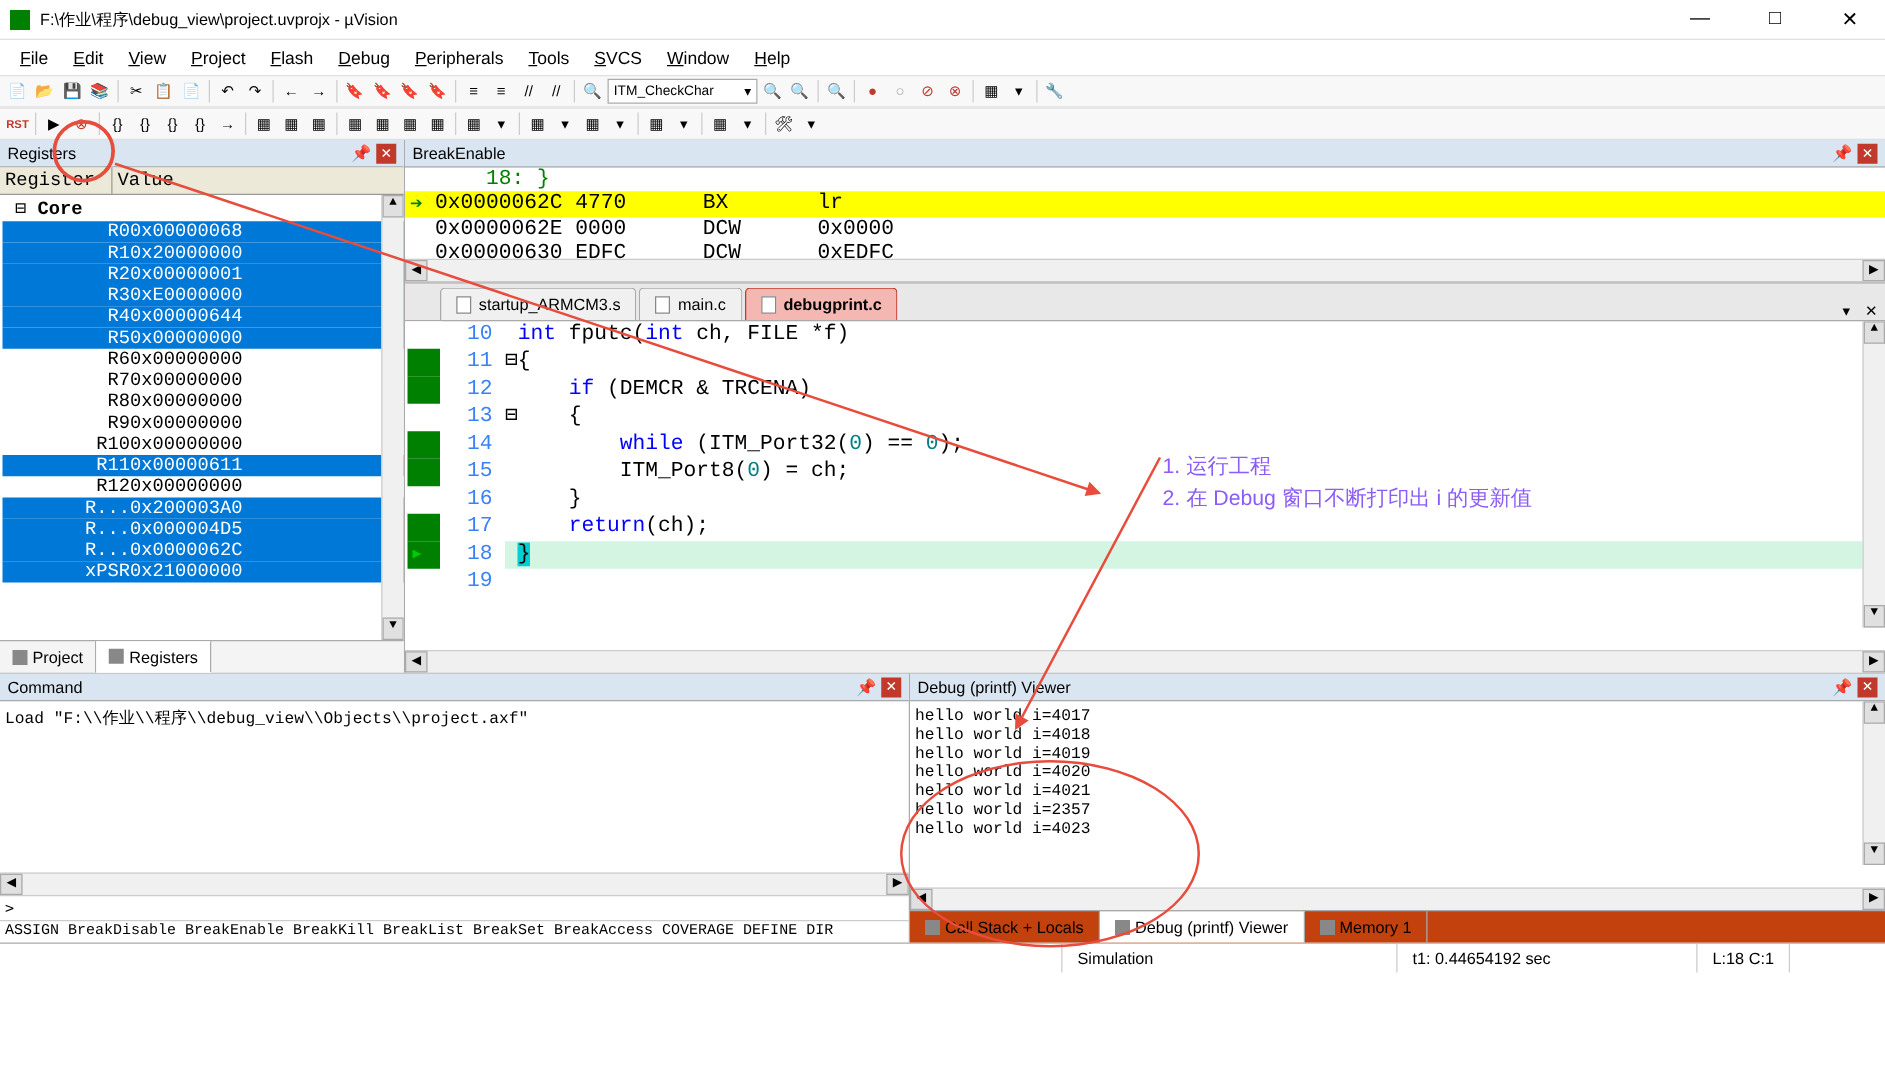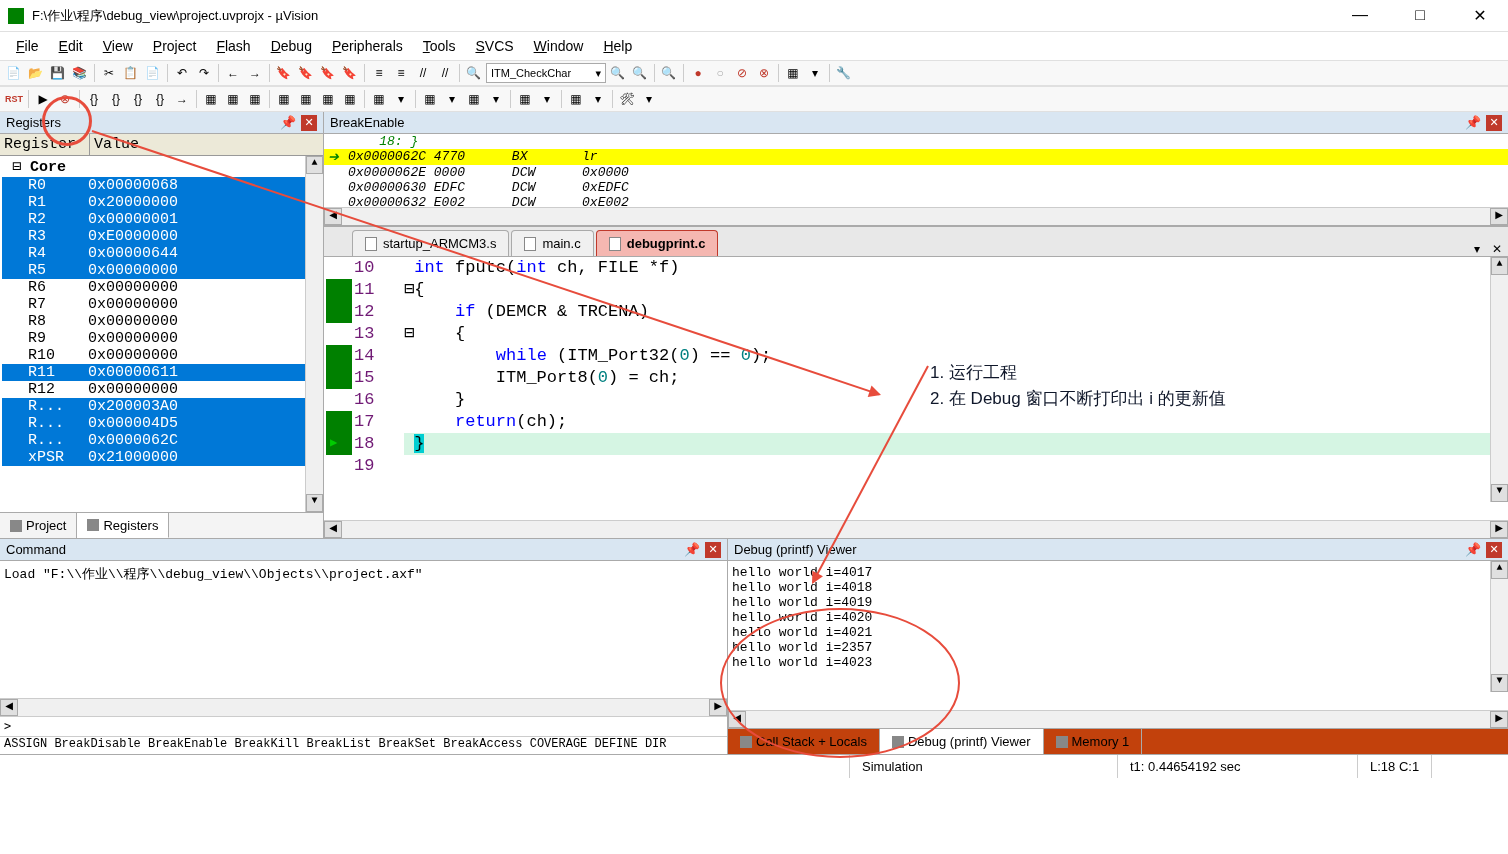--- a/index.html
+++ b/index.html
@@ -21,33 +21,33 @@
 .pane-title .spacer { flex: 1; }
 .pane-title .pin { cursor: pointer; margin-right: 4px; }
 .pane-title .closex { background: #c0392b; color: #fff; width: 16px; height: 16px; display: flex; align-items: center; justify-content: center; font-size: 11px; cursor: pointer; }
 .left { width: 324px; border-right: 1px solid #aaa; display: flex; flex-direction: column; }
 .reg-head { display: flex; background: #ece9d8; border-bottom: 1px solid #999; font-family: "Courier New", monospace; font-size: 15px; justify-content: space-between; }
 .reg-head .c1 { width: 90px; padding: 2px 4px; border-right: 1px solid #999; }
 .reg-head .c2 { flex: 1; padding: 2px 4px; }
 .reg-body { flex: 1; overflow: hidden; font-family: "Courier New", monospace; font-size: 15px; position: relative; }
 .reg-tree { padding-left: 2px; }
 .tree-node { padding: 1px 0 1px 10px; }
-.tree-leaf { display: flex; padding-left: 26px; }
+.tree-leaf { display: flex; padding-left: 42px; text-align: right; }
 .tree-leaf.sel { background: #0078d7; color: #fff; }
 .tree-leaf .rname { width: 60px; }
 .reg-scroll { position: absolute; right: 0; top: 0; bottom: 0; width: 18px; background: #f0f0f0; border-left: 1px solid #ccc; }
 .reg-scroll .up, .reg-scroll .dn { height: 18px; background: #e0e0e0; border: 1px solid #aaa; text-align: center; font-size: 10px; cursor: pointer; }
 .reg-scroll .dn { position: absolute; bottom: 0; left: 0; right: 0; }
 .tabs-bottom { display: flex; background: #f4f4f4; border-top: 1px solid #aaa; height: 26px; }
 .tabs-bottom .tab { padding: 4px 10px; border-right: 1px solid #aaa; cursor: pointer; display: flex; align-items: center; gap: 4px; font-size: 13px;}
 .tabs-bottom .tab.active { background: #fff; border-bottom: 1px solid #fff; }
 .tabs-bottom .tabicon { display:inline-block; width:12px; height:12px; background:#888;}
 .right { flex: 1; display: flex; flex-direction: column; }
 .disasm { height: 114px; border-bottom: 1px solid #aaa; display: flex; flex-direction: column; }
-.disasm-body { flex: 1; overflow: hidden; font-family: "Courier New", monospace; font-size: 13px; position: relative; font-style: italic; }
+.disasm-body { flex: 1; overflow: hidden; font-family: "Courier New", monospace; font-size: 17px; position: relative; }
 .disasm-line { display: flex; white-space: pre; padding: 0 4px; }
 .disasm-line.src { color: #008000; }
 .disasm-line.yellow { background: #ffff00; }
 .disasm-gutter { width: 20px; display: inline-block; }
 .hscroll { height: 18px; background: #f0f0f0; border-top: 1px solid #ccc; display: flex; }
 .hscroll .lft, .hscroll .rgt { width: 18px; background: #e0e0e0; border: 1px solid #aaa; text-align: center; cursor: pointer; font-size: 10px; }
 .hscroll .lft { }
 .hscroll .rgt { margin-left: auto; }
 .editor { flex: 1; display: flex; flex-direction: column; border-top: 1px solid #aaa; }
 .ed-tabs { display: flex; background: #e8e8e8; height: 30px; align-items: flex-end; padding-left: 28px; border-bottom: 1px solid #aaa; }
@@ -55,21 +55,21 @@
 .ed-tab.active { background: #f5b7b1; font-weight: bold; border-color: #c0392b; }
 .ed-tab .ficon { width: 12px; height: 14px; background: #fff; border: 1px solid #888; }
 .ed-tabs .spacer{flex:1;}
 .ed-tabs .tabctrl{padding:0 6px; cursor:pointer; font-size:12px;}
 .ed-body { flex: 1; display: flex; font-family: "Courier New", monospace; font-size: 17px; overflow: hidden; position: relative; }
 .ed-gutter { width: 30px; background: #fff; }
 .gut-mark { height:22px; }
 .gut-green { background: #008000; margin: 0 2px; }
 .gut-arrow { background:#008000; position:relative; margin:0 2px;}
 .gut-arrow::after{content:"▶"; color:#00cc00; position:absolute; left:4px; font-size:12px; top:2px;}
-.ed-lines { width: 50px; text-align: left; color: #701a75; padding-right: 10px; }
+.ed-lines { width: 50px; text-align: right; color: #3b82f6; padding-right: 10px; }
 .ed-lines div, .ed-code div { height: 22px; line-height: 22px; }
 .ed-code { flex: 1; white-space: pre; }
 .cur-line { background: #d5f5e3; }
 .cur-char { background: #00ced1; color: #000; }
 .kw { color: #0000ff; }
 .num { color: #008080; }
 .bottom { display: flex; height: 216px; border-top: 1px solid #aaa; }
 .cmd-pane { width: 728px; border-right: 1px solid #aaa; display: flex; flex-direction: column; }
 .cmd-body { flex: 1; font-family: "Courier New", monospace; font-size: 13px; padding: 4px; overflow: hidden; }
 .cmd-input { height: 20px; border-top: 1px solid #ccc; font-family: monospace; padding: 2px 4px; }
@@ -79,21 +79,21 @@
 .dbg-tabs { display: flex; background: #c2410c; border-top: 1px solid #aaa; height: 26px; }
 .dbg-tabs .tab { padding: 4px 12px; border-right: 1px solid #aaa; cursor: pointer; display: flex; align-items: center; gap: 4px; font-size:13px;}
 .dbg-tabs .tab.active { background: #fff; }
 .dbg-tabs .tabicon{display:inline-block;width:12px;height:12px;background:#888;}
 .statusbar { height: 24px; border-top: 1px solid #aaa; display: flex; align-items: center; font-size: 13px; }
 .statusbar .cell { padding: 0 12px; border-right: 1px solid #ccc; height: 100%; display: flex; align-items: center; }
 .anno-circle1 { position: absolute; border: 3px solid #e74c3c; border-radius: 50%; pointer-events: none; }
 .anno-line { position: absolute; background: #e74c3c; height: 2px; transform-origin: left center; pointer-events: none; }
 .anno-line::after{ content:""; position:absolute; right:-2px; top:-5px; border-left:12px solid #e74c3c; border-top:6px solid transparent; border-bottom:6px solid transparent;}
 .anno-ellipse { position: absolute; border: 2px solid #e74c3c; border-radius: 50%; pointer-events: none; }
-.anno-text { position: absolute; color: #0f172a; font-size: 17px; pointer-events: none; line-height: 1.5; }
+.anno-text { position: absolute; color: #8b5cf6; font-size: 17px; pointer-events: none; line-height: 1.5; }
 .vscroll{position:absolute; right:0; top:0; bottom:18px; width:18px; background:#f0f0f0; border-left:1px solid #ccc;}
 .vscroll .vup,.vscroll .vdn{height:18px;background:#e0e0e0;border:1px solid #aaa;text-align:center;font-size:10px;cursor:pointer;}
 .vscroll .vdn{position:absolute;bottom:0;left:0;right:0;}
 </style>
 </head>
 <body>
 
 <div class="titlebar">
   <div class="icon"></div>
   <div class="title">F:\作业\程序\debug_view\project.uvprojx - µVision</div>

